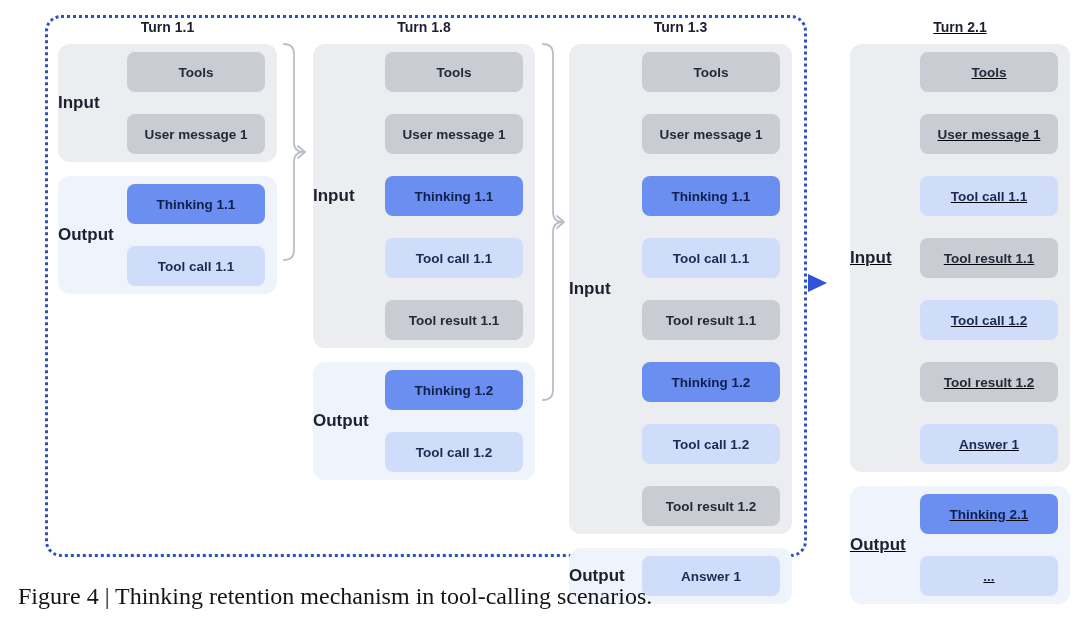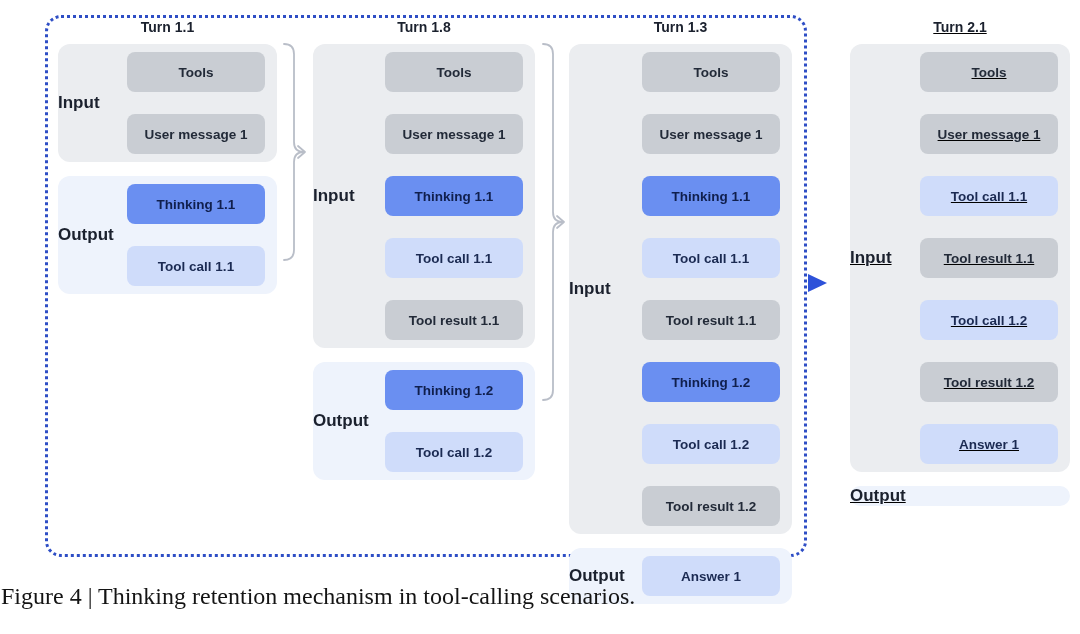--- a/index.html
+++ b/index.html
@@ -38,21 +38,21 @@
   .brace path, .brace polyline { fill:none; stroke:var(--brace,#b9bec8); stroke-width:1.8; stroke-linecap:round; stroke-linejoin:round; }
   .brace-1 { left:281px; top:42px; }
   .brace-2 { left:540px; top:42px; }
 
   .flow-arrow {
     position:absolute; left:808px; top:274px; width:0; height:0;
     border-top:9px solid transparent; border-bottom:9px solid transparent;
     border-left:19px solid var(--arrow,#2e52d9);
   }
   .caption {
-    position:absolute; left:1px; top:583px; font-family:"Liberation Serif", serif;
+    position:absolute; left:18px; top:583px; font-family:"Liberation Serif", serif;
     font-size:24px; color:#141414; white-space:nowrap;
   }
 </style>
 </head>
 <body style="--thinking: #6a8ff1; --light_blue: #cfdcfa; --gray_box: #c9cdd3; --panel_input: #ebedf0; --panel_output: #eef3fc; --outline: #2e4ec5; --arrow: #2e52d9; --brace: #b9bec8;">
 
 <div class="canvas">
 
   <div class="dashed-box"></div>
 
@@ -124,20 +124,24 @@
           <div class="box bx-gray">User message 1</div>
           <div class="box bx-light">Tool call 1.1</div>
           <div class="box bx-gray">Tool result 1.1</div>
           <div class="box bx-light">Tool call 1.2</div>
           <div class="box bx-gray">Tool result 1.2</div>
           <div class="box bx-light">Answer 1</div>
         </div>
       </div>
       <div class="panel output">
         <div class="panel-label">Output</div>
+        <div class="boxes">
+          <div class="box bx-thinking">Thinking 2.1</div>
+          <div class="box bx-light">...</div>
+        </div>
       </div>
     </div>
 
   <svg class="brace brace-1" width="30" height="222" viewBox="0 0 30 222">
     <path d="M 3 2 Q 13 2 13 12 L 13 100 Q 13 110 23 110 Q 13 110 13 120 L 13 208 Q 13 218 3 218"></path>
     <polyline points="17,104 24,110 17,116"></polyline>
   </svg>
 
   <svg class="brace brace-2" width="30" height="362" viewBox="0 0 30 362">
     <path d="M 3 2 Q 13 2 13 12 L 13 170 Q 13 180 23 180 Q 13 180 13 190 L 13 348 Q 13 358 3 358"></path>

